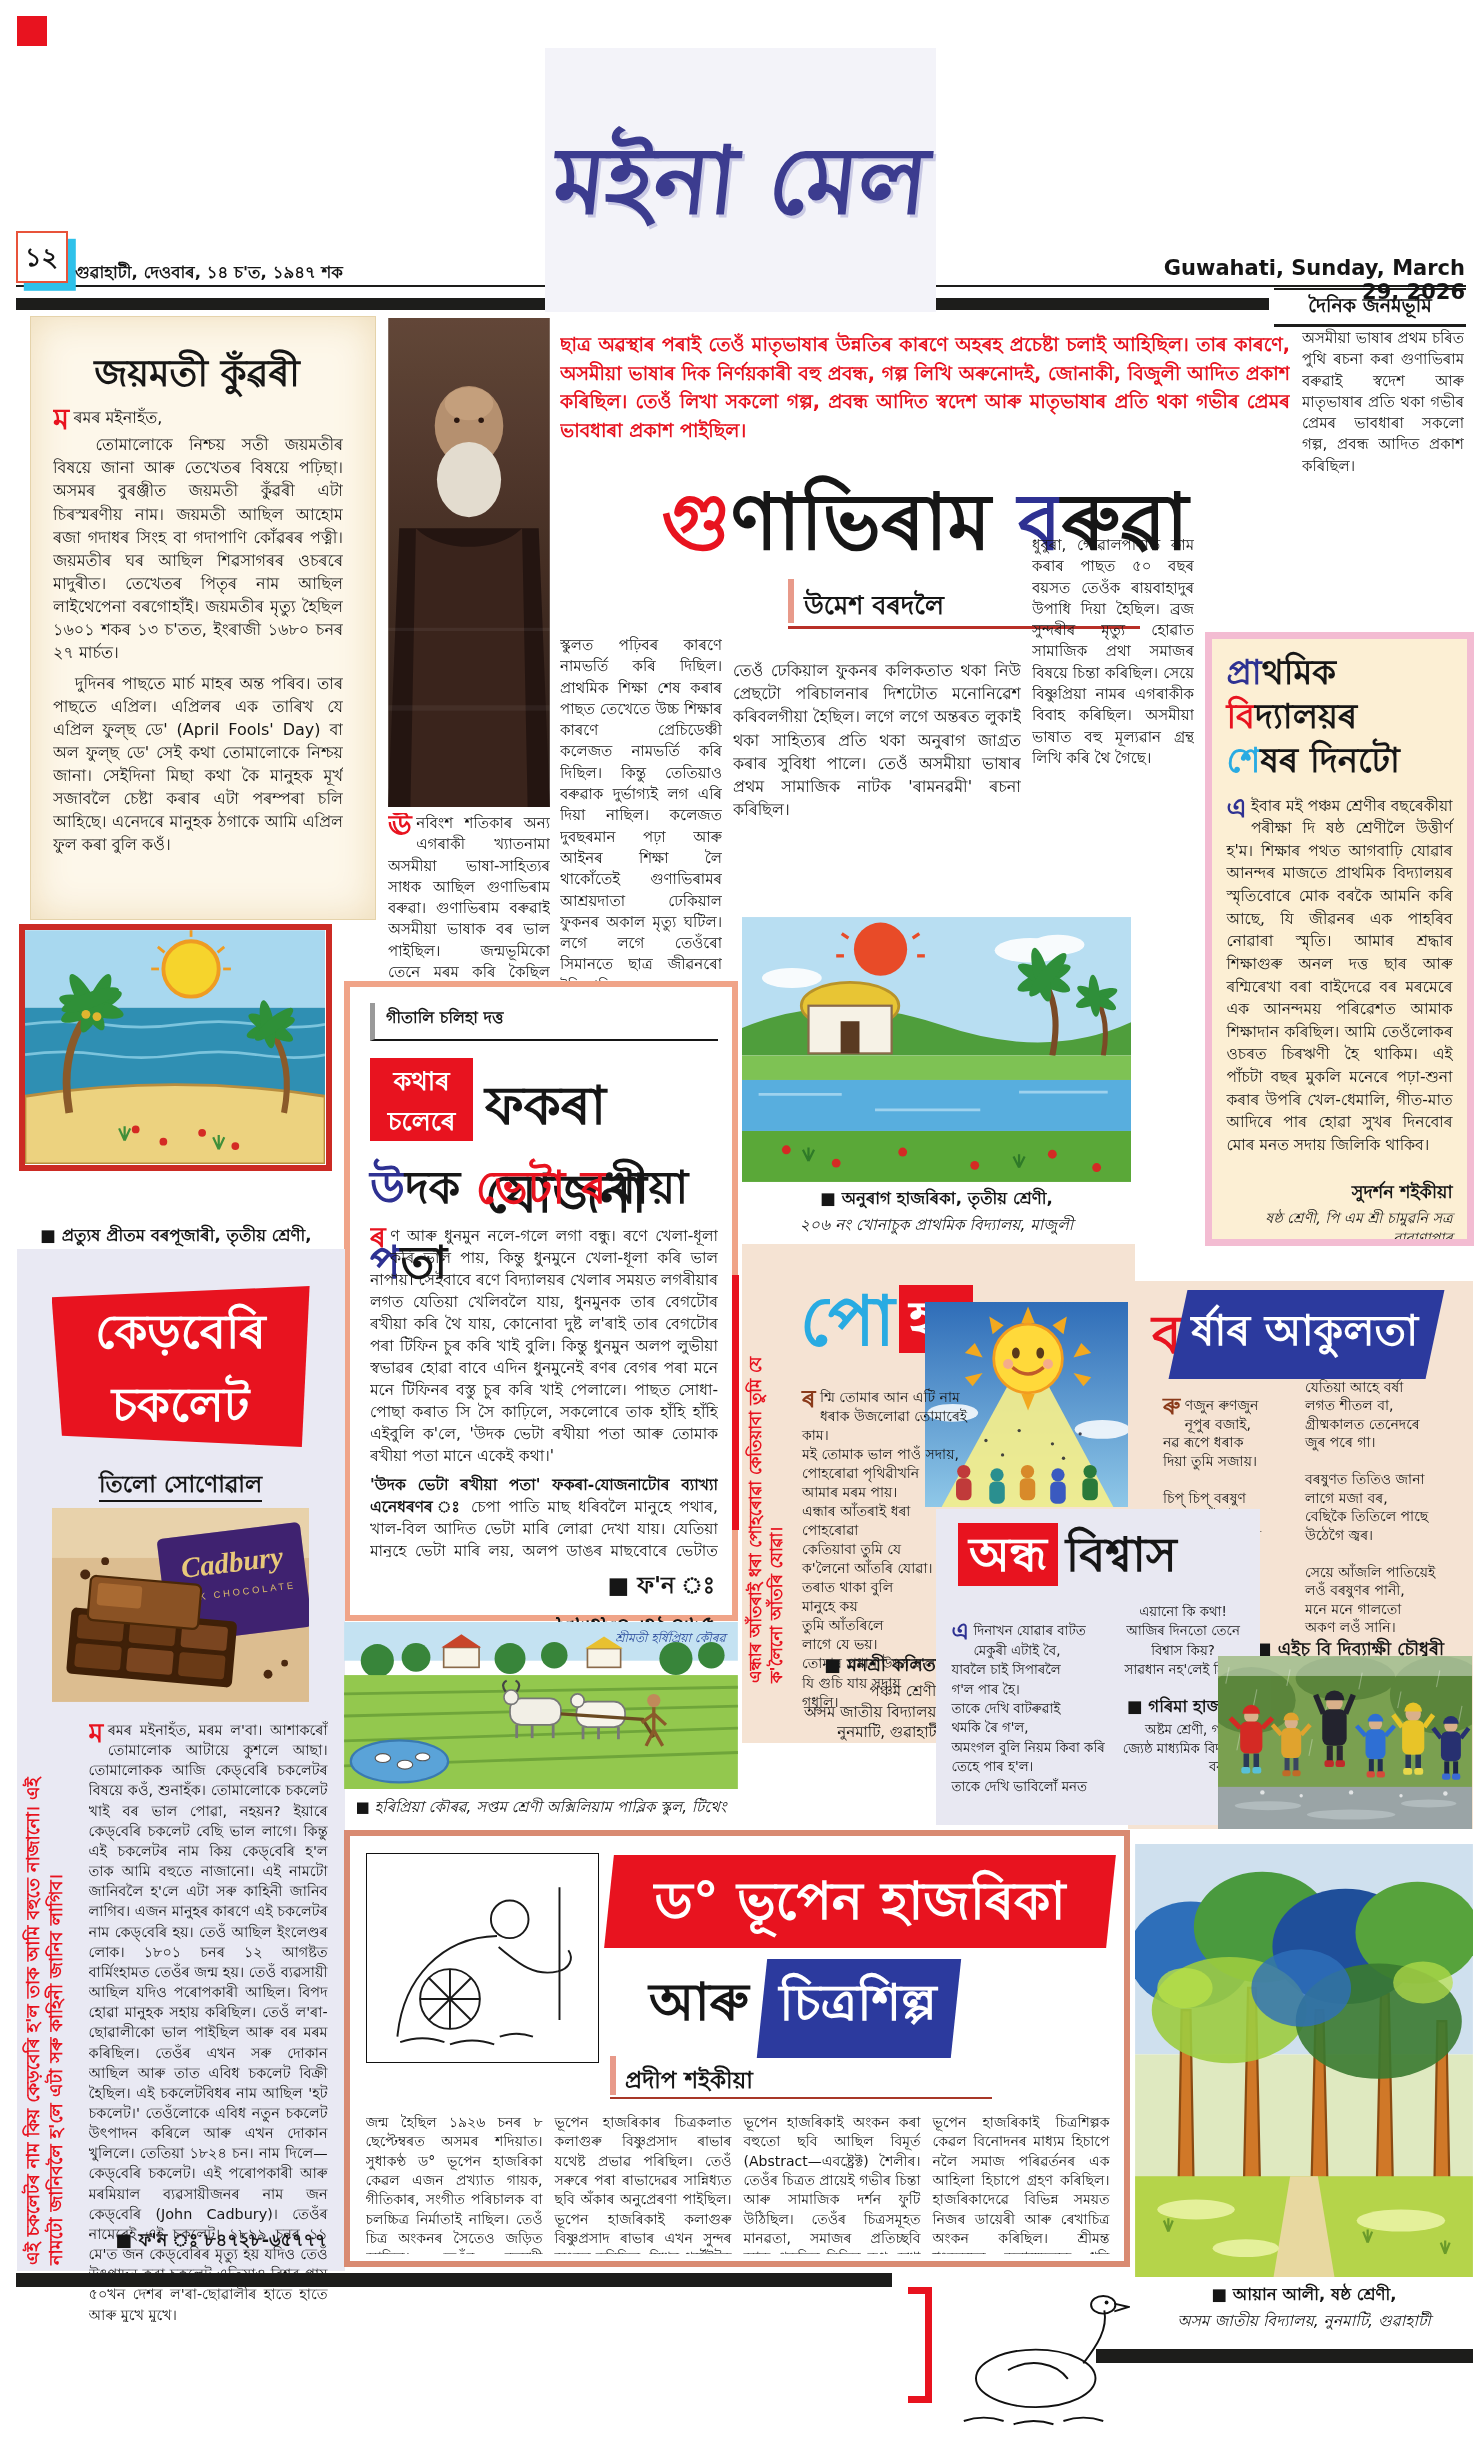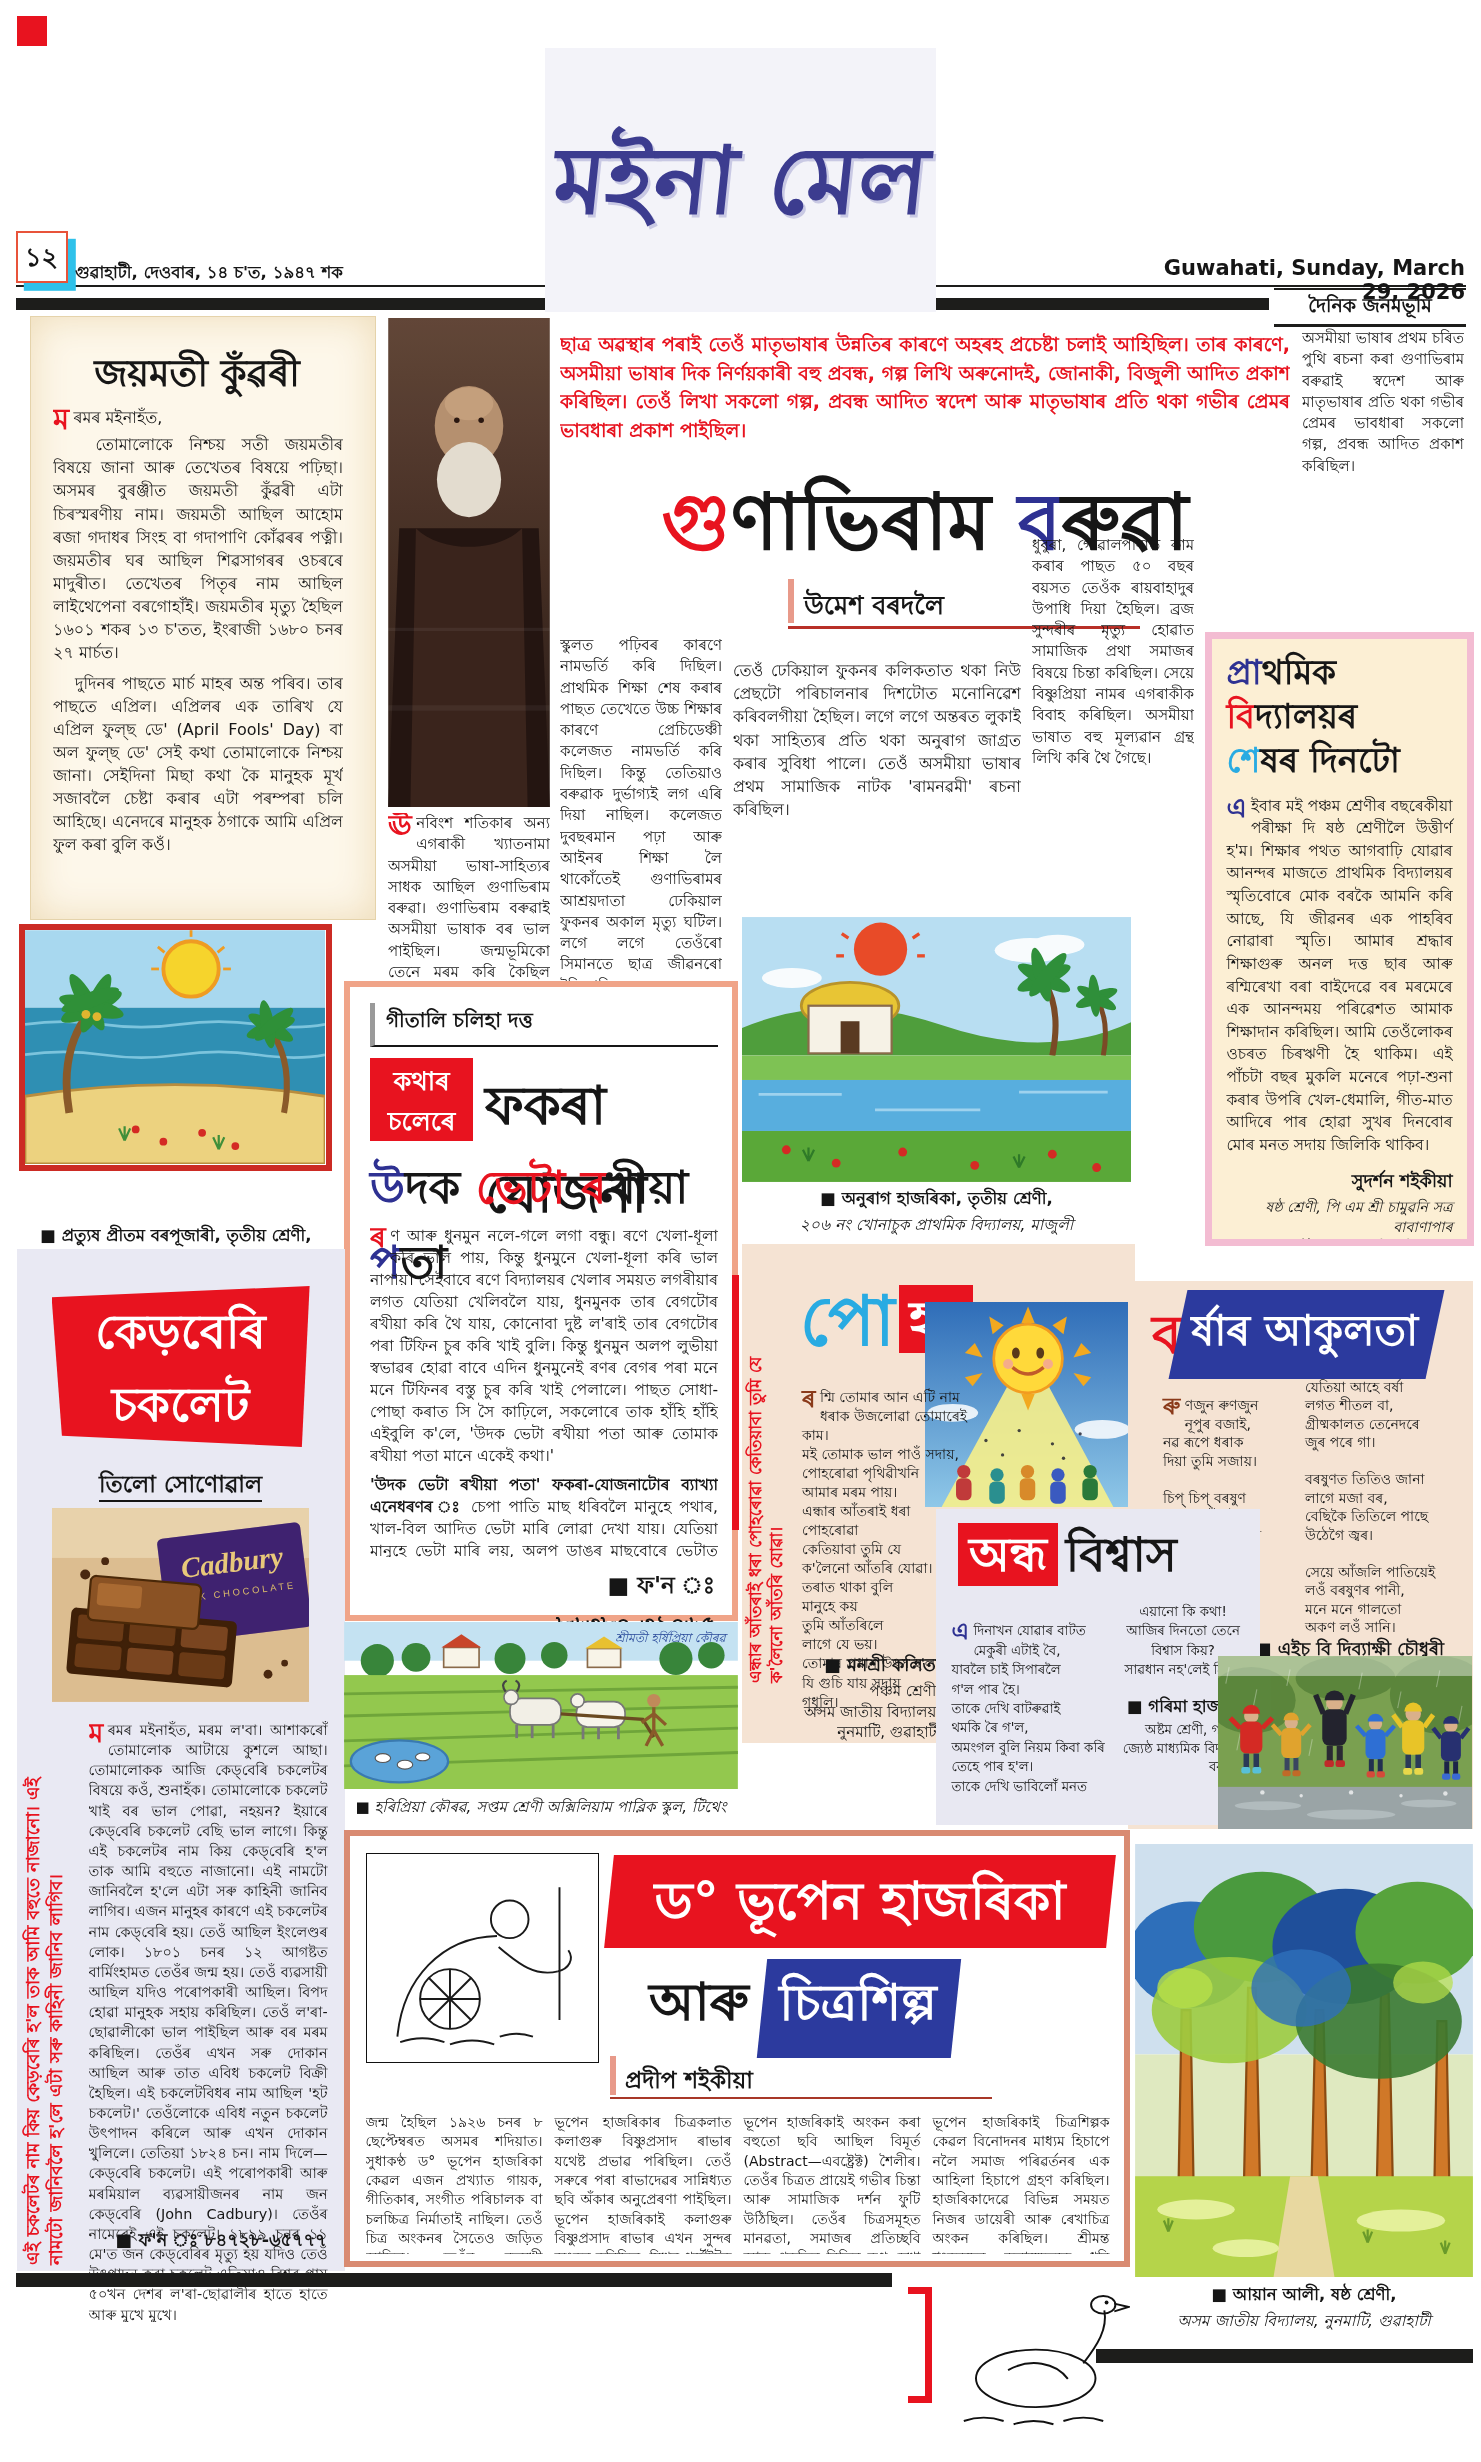--- a/index.html
+++ b/index.html
@@ -99,21 +99,21 @@
 
   <div class="abs" style="left:1205px;top:632px;width:269px;height:614px;background:#fcefd4;border:7.8px solid #f3bcd2;box-sizing:border-box;padding:11px 14.4px;overflow:hidden;">
     <div class="b" style="font-size:34px;line-height:1.3;">
       <div><span class="blue">প্ৰা</span><span>থমিক</span></div>
       <div><span class="red">বি</span><span>দ্যালয়ৰ</span></div>
       <div><span class="cyan">শে</span><span>ষৰ দিনটো</span></div>
     </div>
     <div class="j" style="margin-top:12px;font-size:15.5px;line-height:1.46;">
       <span class="dc blue" style="font-size:26.6px;">এ</span><span>ইবাৰ মই পঞ্চম শ্ৰেণীৰ বছৰেকীয়া পৰীক্ষা দি ষষ্ঠ শ্ৰেণীলৈ উত্তীৰ্ণ হ'ম। শিক্ষাৰ পথত আগবাঢ়ি যোৱাৰ আনন্দৰ মাজতে প্ৰাথমিক বিদ্যালয়ৰ স্মৃতিবোৰে মোক বৰকৈ আমনি কৰি আছে, যি জীৱনৰ এক পাহৰিব নোৱাৰা স্মৃতি। আমাৰ শ্ৰদ্ধাৰ শিক্ষাগুৰু অনল দত্ত ছাৰ আৰু ৰশ্মিৰেখা বৰা বাইদেৱে বৰ মৰমেৰে এক আনন্দময় পৰিৱেশত আমাক শিক্ষাদান কৰিছিল। আমি তেওঁলোকৰ ওচৰত চিৰঋণী হৈ থাকিম। এই পাঁচটা বছৰ মুকলি মনেৰে পঢ়া-শুনা কৰাৰ উপৰি খেল-ধেমালি, গীত-মাত আদিৰে পাৰ হোৱা সুখৰ দিনবোৰ মোৰ মনত সদায় জিলিকি থাকিব।</span>
     </div>
-    <div class="r b" style="margin-top:11px;font-size:17.7px;">সুদৰ্শন শইকীয়া</div>
+    <div class="r b" style="margin-top:22px;font-size:17.7px;">সুদৰ্শন শইকীয়া</div>
     <div class="r pre it" style="font-size:14.4px;line-height:1.4;">ষষ্ঠ শ্ৰেণী, পি এম শ্ৰী চামুৱনি সত্ৰ বাবাণাপাৰ
 আদৰ্শ উচ্চতৰ মাধ্যমিক বিদ্যালয়, মাজুলী</div>
   </div>
 
   <div class="abs" style="left:19.4px;top:924px;width:313px;height:247px;border:6.6px solid #cc2b24;box-sizing:border-box;">
     <svg width="300" height="234" viewBox="0 0 542 422">
       <rect width="542" height="140" fill="#a8d8ef"></rect>
       <circle cx="300" cy="70" r="50" fill="#f6d42c" stroke="#ef9c22" stroke-width="7"></circle>
       <g stroke="#ef9c22" stroke-width="5">
         <line x1="300" y1="0" x2="300" y2="12"></line>
@@ -155,21 +155,21 @@
       </g>
     </svg>
   </div>
   <div class="abs c" style="left:19.4px;top:1177px;width:313px;margin-top:46px;">
     <div class="cap1"><span>■ প্ৰত্যুষ প্ৰীতম বৰপূজাৰী, তৃতীয় শ্ৰেণী,</span></div>
     <div class="cap2">জোনাকী সংঘ, যোৰহাট</div>
   </div>
 
   <div class="abs" style="left:344px;top:981px;width:394px;height:640px;border:6.6px solid #f0a488;box-sizing:border-box;background:#fff;">
     <div class="abs" style="right:-6.6px;top:288px;width:6.6px;height:255px;background:#e8131f;"></div>
-    <div class="abs b" style="left:20px;top:15.5px;width:332px;font-size:20px;border-left:5.5px solid #9a9a9a;border-bottom:2.2px solid #161616;padding:2.2px 0 7.8px 11px;">
+    <div class="abs b" style="left:20px;top:15.5px;width:332px;font-size:16px;border-left:5.5px solid #9a9a9a;border-bottom:2.2px solid #161616;padding:2.2px 0 7.8px 11px;">
       <span>গীতালি চলিহা দত্ত</span>
     </div>
     <div class="abs c b" style="left:20px;top:71px;width:103px;height:83px;background:#e8131f;color:#fff;font-size:25.5px;line-height:1.55;padding-top:4.4px;box-sizing:border-box;">
       <div>কথাৰ</div>
         <div>চলেৰে</div>
     </div>
     <div class="abs b" style="left:135px;top:78px;width:238px;font-size:53px;">ফকৰা যোজনা</div>
     <div class="abs b" style="left:20px;top:166px;width:360px;font-size:45px;">
       <span class="blue">উ</span><span>দক </span><span class="red">ভেটা </span><span class="red">ৰ</span><span>খীয়া </span><span class="blue">প</span><span>তা</span>
     </div>

